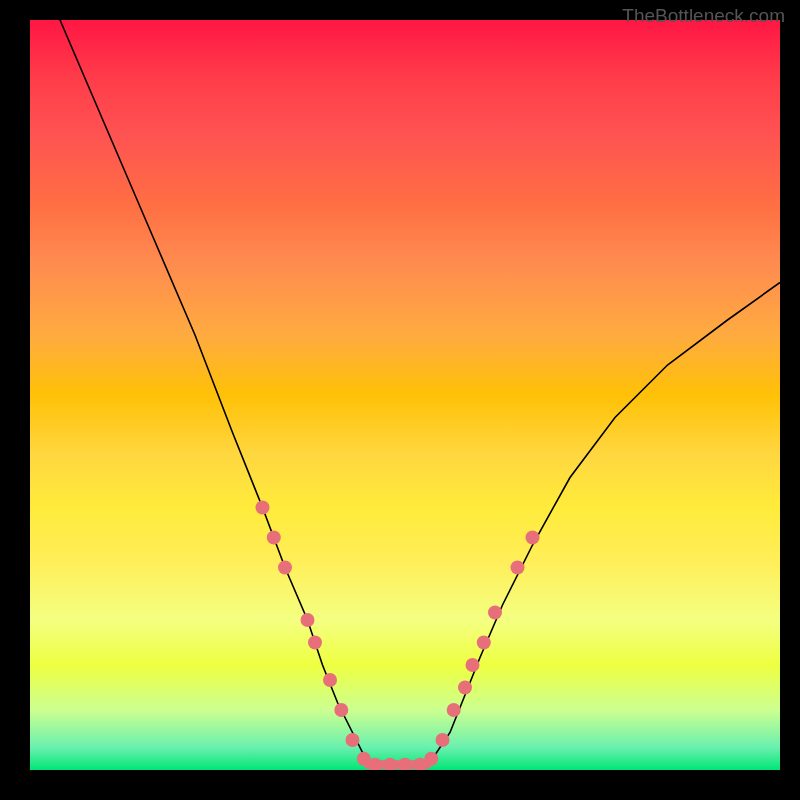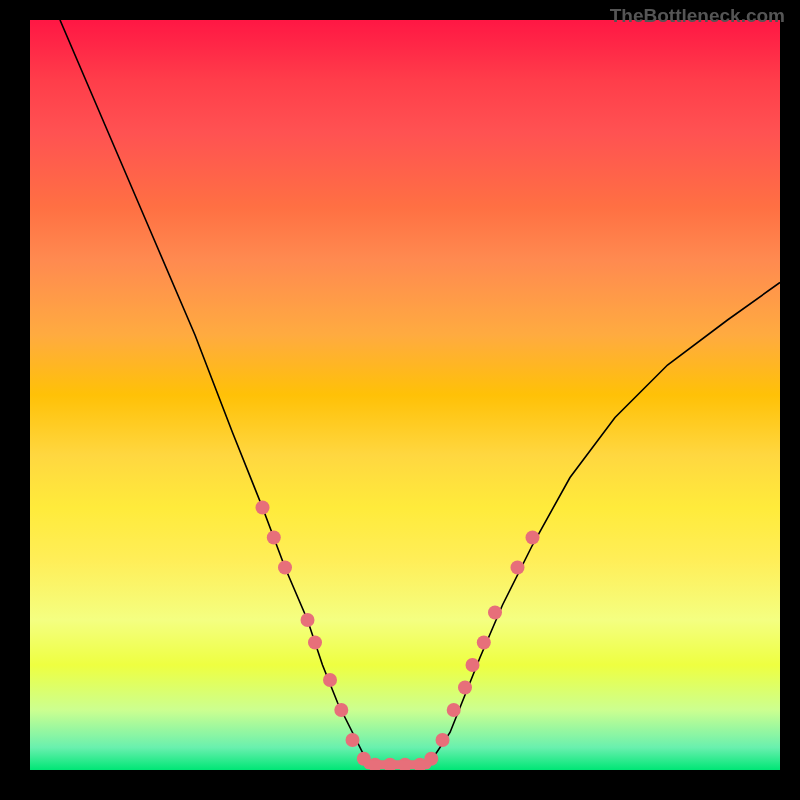--- a/index.html
+++ b/index.html
@@ -34,21 +34,21 @@
       #69f0ae 97%,
       #00e676 100%
     );
   }
   .watermark {
     position: absolute;
     top: 5px;
     right: 15px;
     color: #555;
     font-size: 19px;
-    font-weight: bold;
+    font-weight: normal;
     z-index: 10;
     text-align: center;
   }
   svg.overlay {
     position: absolute;
     left: 0;
     top: 0;
     width: 750px;
     height: 750px;
     pointer-events: none;

